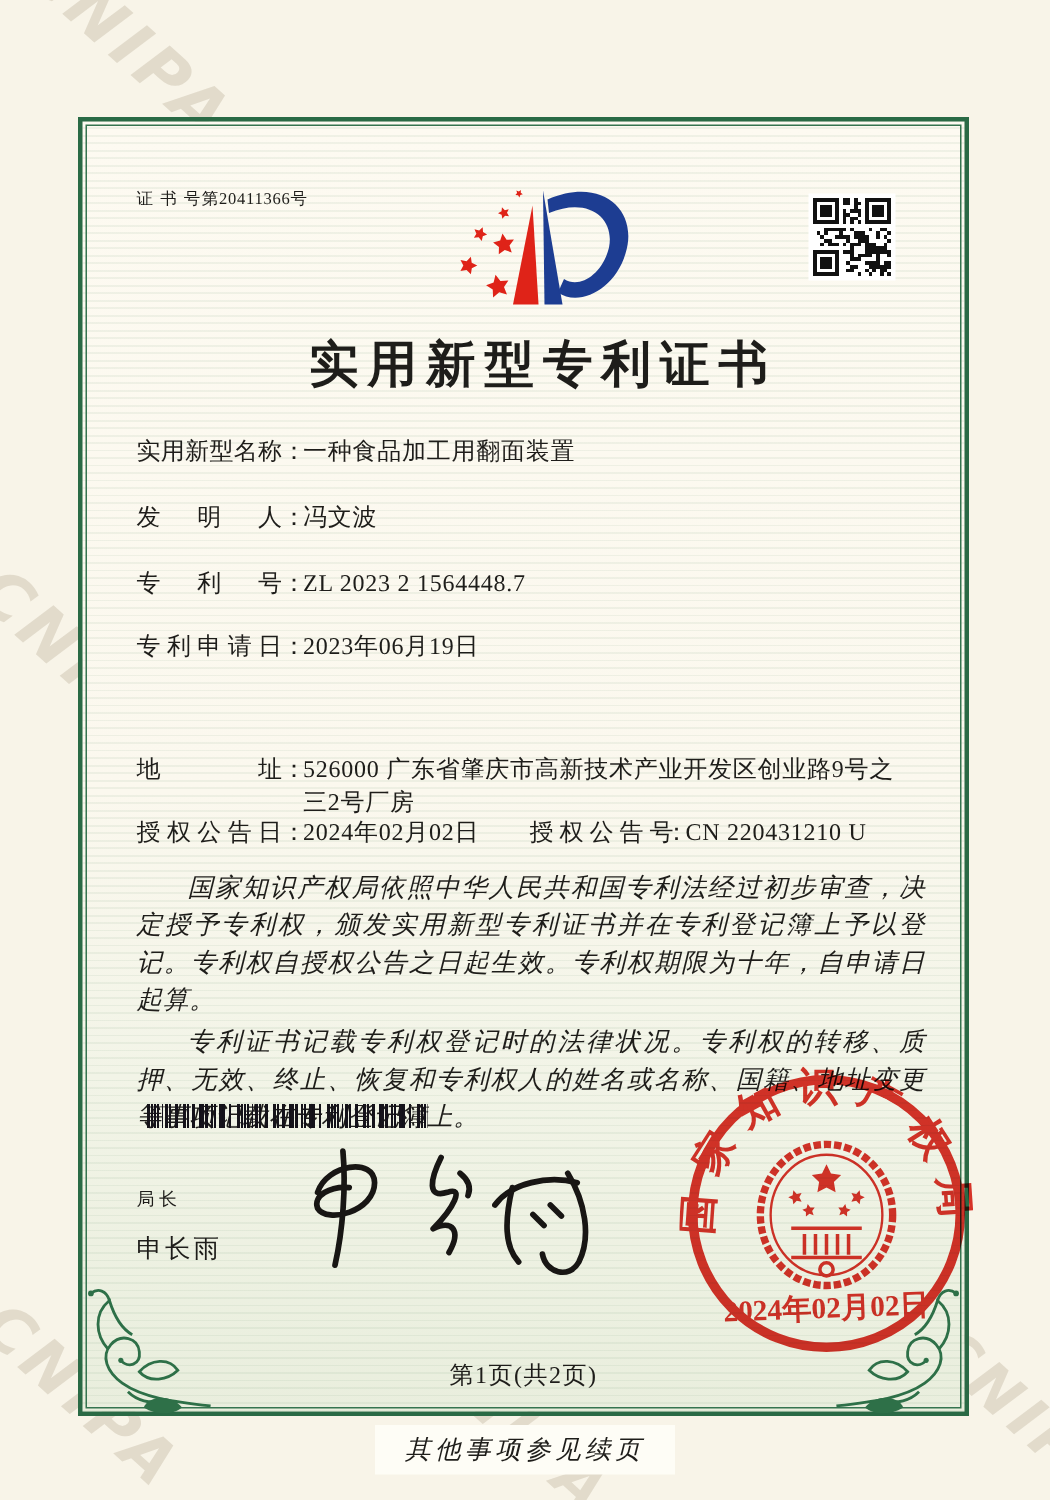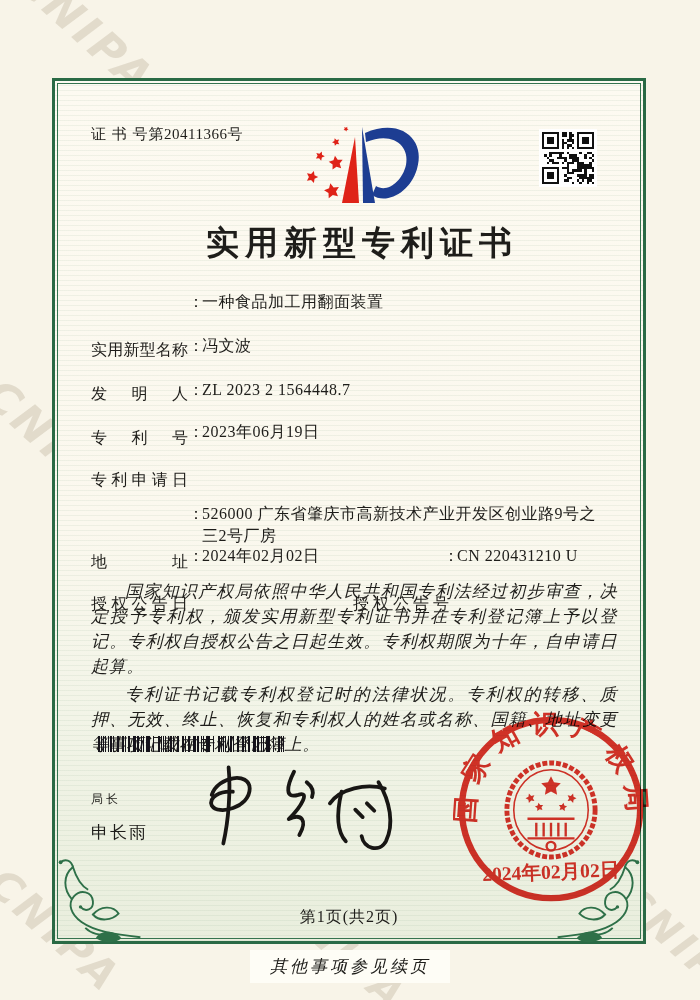--- a/index.html
+++ b/index.html
@@ -28,33 +28,33 @@
   .frame{
     position:absolute; left:52px; top:78px; width:594px; height:866px;
     border:3px solid var(--green);
     background:
       repeating-linear-gradient(0deg, rgba(120,160,125,0.10) 0 1px, rgba(0,0,0,0) 1px 5px),
       linear-gradient(180deg,#fdfaf1 0%,#fbf8ee 52%,#f2f4e7 74%,#e9eedd 100%);
   }
   .frame-inner{
     position:absolute; inset:2px; border:1px solid var(--green2); pointer-events:none;
   }
-  .cert-no{position:absolute; left:36px; top:44px; font-size:15px; letter-spacing:1px;}
+  .cert-no{position:absolute; left:36px; top:44px; font-size:11px; letter-spacing:1px;}
   .cert-no .num{letter-spacing:0.5px;}
   .logo{position:absolute; left:231px; top:30px; width:140px; height:110px;}
   .qr{position:absolute; left:484px; top:48px; width:58px; height:58px; background:#fff; padding:3px;}
   .title{
     position:absolute; left:13px; top:140px; width:100%;
     text-align:center; font-size:33px; font-weight:bold; letter-spacing:6px;
   }
   
   .frow{position:absolute; left:36px; right:30px; font-size:16px; line-height:22px;}
   .flabel{
     display:inline-block; width:97px; vertical-align:top;
-    text-align:justify; text-align-last:justify;margin-top:48px; -moz-text-align-last:justify;
+    text-align:justify; text-align-last:justify; -moz-text-align-last:justify;
   }
   .fcolon{display:inline-block; vertical-align:top; width:14px;}
   .fvalue{display:inline-block; vertical-align:top; letter-spacing:0.5px; max-width:420px;}
   .fpair2{position:absolute; left:262px; top:0; white-space:nowrap;}
   .fpair2 .flabel{width:90px;}
   
   .bodytext{
     position:absolute; left:36px; top:498px; width:526px;
     font-style:italic; font-size:17px; line-height:25px; letter-spacing:0.6px;
     text-align:justify;

